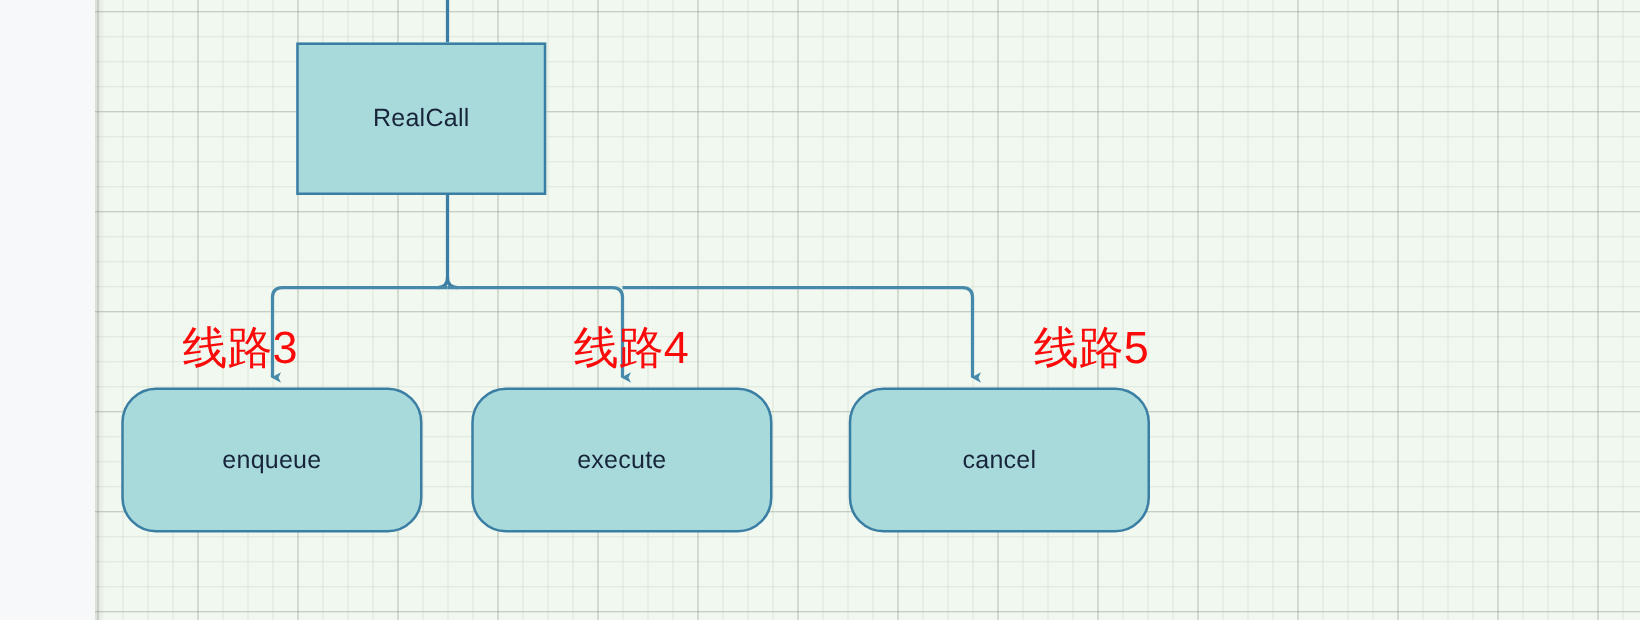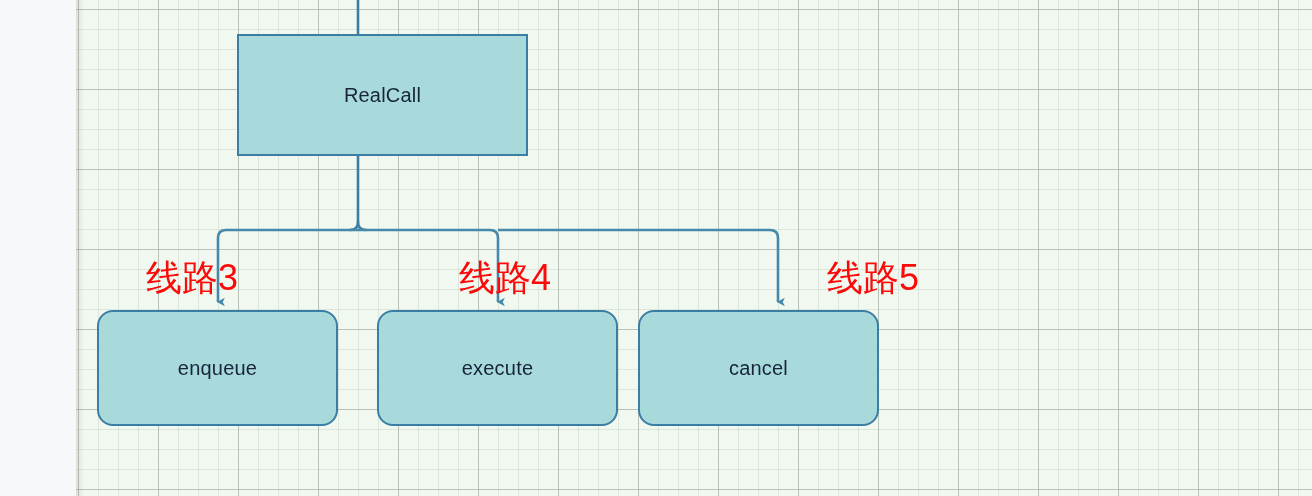--- a/index.html
+++ b/index.html
@@ -42,26 +42,26 @@
     position:absolute;z-index:3;
     background:#a8dadc;
     border:2px solid #3b7ea4;
     box-sizing:border-box;
     display:flex;align-items:center;justify-content:center;
     color:#17243a;
     font-size:20px;
     letter-spacing:.2px;
   }
   .node.rect{border-radius:0;}
-  .node.round{border-radius:16px;}
+  .node.round{border-radius:28px;}
 
-  #node-realcall{left:237px;top:34px;width:291px;height:122px;text-align:center;}
+  #node-realcall{left:237px;top:34px;width:200px;height:122px;text-align:center;}
   #node-enqueue {left:97px; top:310px;width:241px;height:116px;}
   #node-execute {left:377px;top:310px;width:241px;height:116px;text-align:right;}
-  #node-cancel  {left:638px;top:310px;width:241px;height:116px;}
+  #node-cancel  {left:679px;top:310px;width:241px;height:116px;}
 
   
   .anno{
     position:absolute;z-index:4;
     color:#fb0a0a;
     font-size:36px;
     line-height:1;
     white-space:nowrap;
   }
   #anno-3{left:146px;top:260px;}

